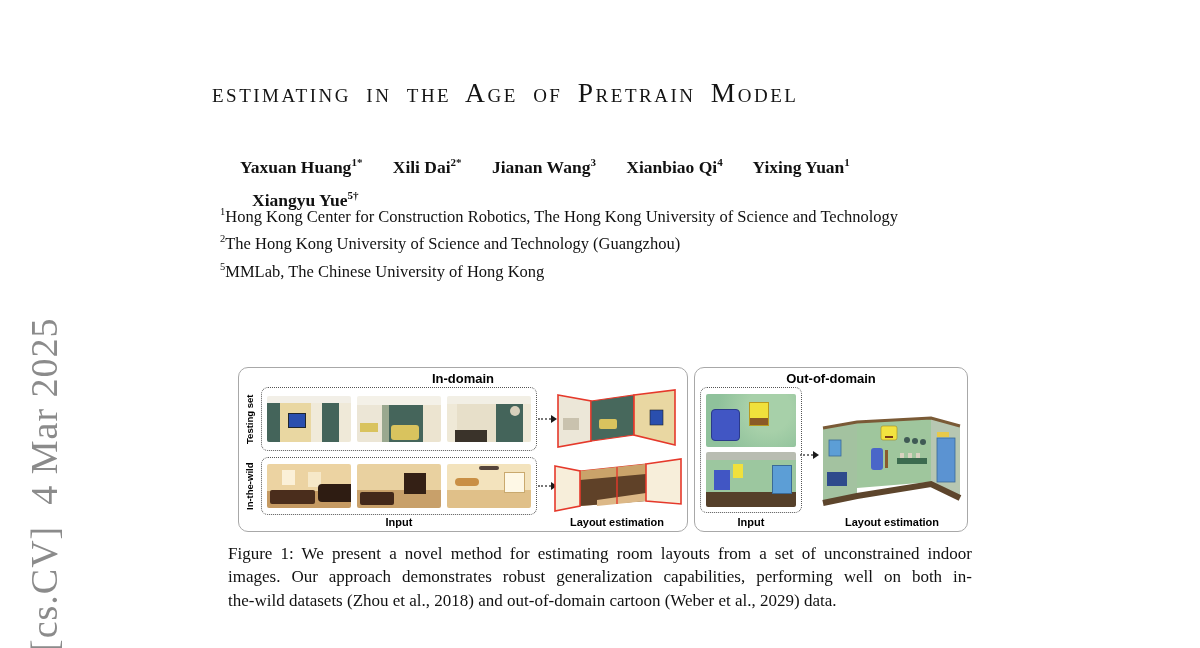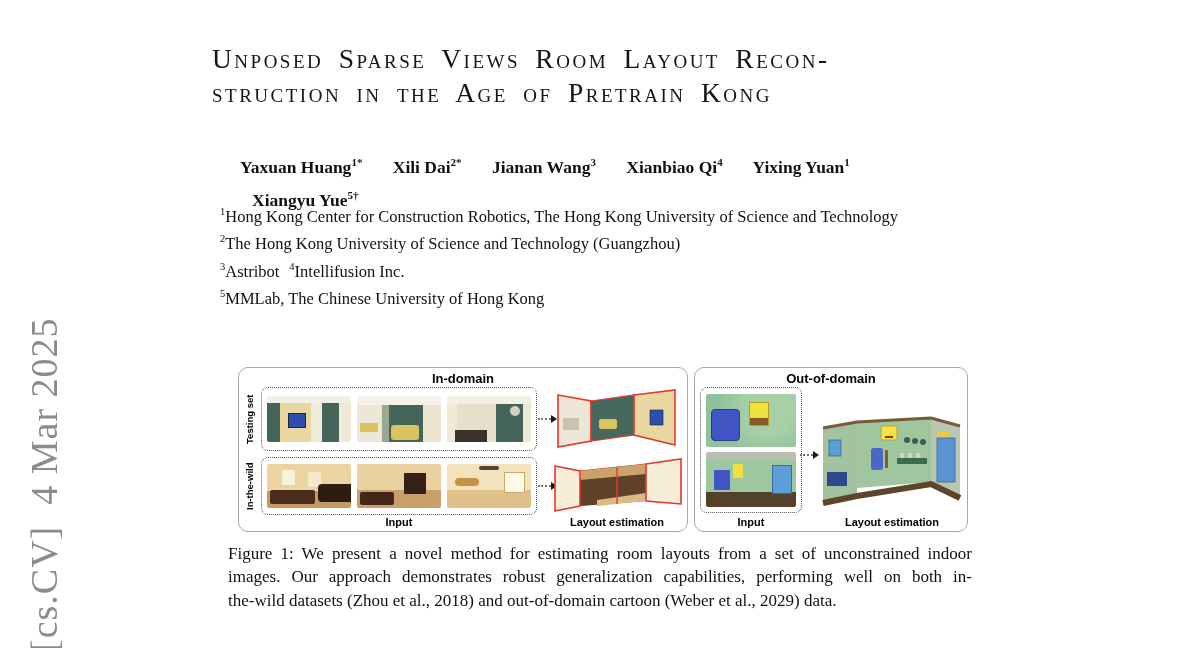--- a/index.html
+++ b/index.html
@@ -77,41 +77,40 @@
   .cap-just{text-align:justify;text-align-last:justify;}
 </style>
 </head>
 <body>
 
 <div class="page">
 
   <div class="arxiv-strip">[cs.CV]  4 Mar 2025</div>
 
   <h1 class="title" style="margin:0;">
-    <span>Unposed Sparse Views Room Layout Recon-</span><br>
-    <span>struction in the Age of Pretrain Kong</span>
+    <br>
+    <span>estimating in the Age of Pretrain Model</span>
   </h1>
 
   <div class="authors">
     <div class="row1">
       <span class="author"><span>Yaxuan Huang</span><sup>1*</sup></span>
       <span class="author"><span>Xili Dai</span><sup>2*</sup></span>
       <span class="author"><span>Jianan Wang</span><sup>3</sup></span>
       <span class="author"><span>Xianbiao Qi</span><sup>4</sup></span>
       <span class="author"><span>Yixing Yuan</span><sup>1</sup></span>
     </div>
     <div class="row2">
       <span class="author"><span>Xiangyu Yue</span><sup>5†</sup></span>
     </div>
   </div>
 
   <div class="affils">
     <div><sup>1</sup><span>Hong Kong Center for Construction Robotics, The Hong Kong University of Science and Technology</span></div>
     <div><sup>2</sup><span>The Hong Kong University of Science and Technology (Guangzhou)</span></div>
-    <div><sup>3</sup><span>Astribot</span><span class="affil-gap"></span><sup>4</sup><span>Intellifusion Inc.</span></div>
     <div><sup>5</sup><span>MMLab, The Chinese University of Hong Kong</span></div>
   </div>
 
   <div class="figure">
 
     <div class="panel panel-left">
       <div class="panel-title">In-domain</div>
 
       <div class="rowlabel" style="left:5px;top:19px;height:64px;">Testing set</div>
       <div class="dotbox" style="left:22px;top:19px;width:276px;height:64px;">

